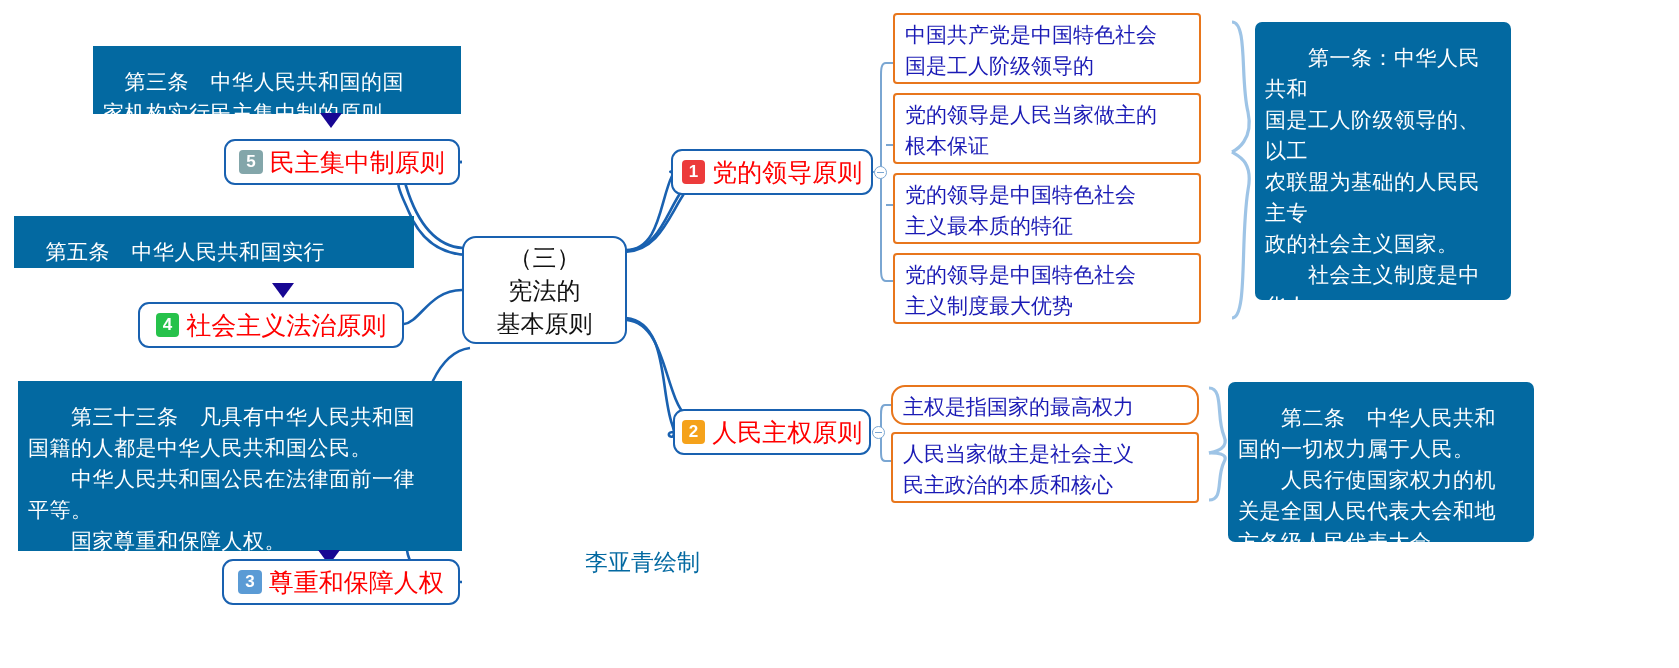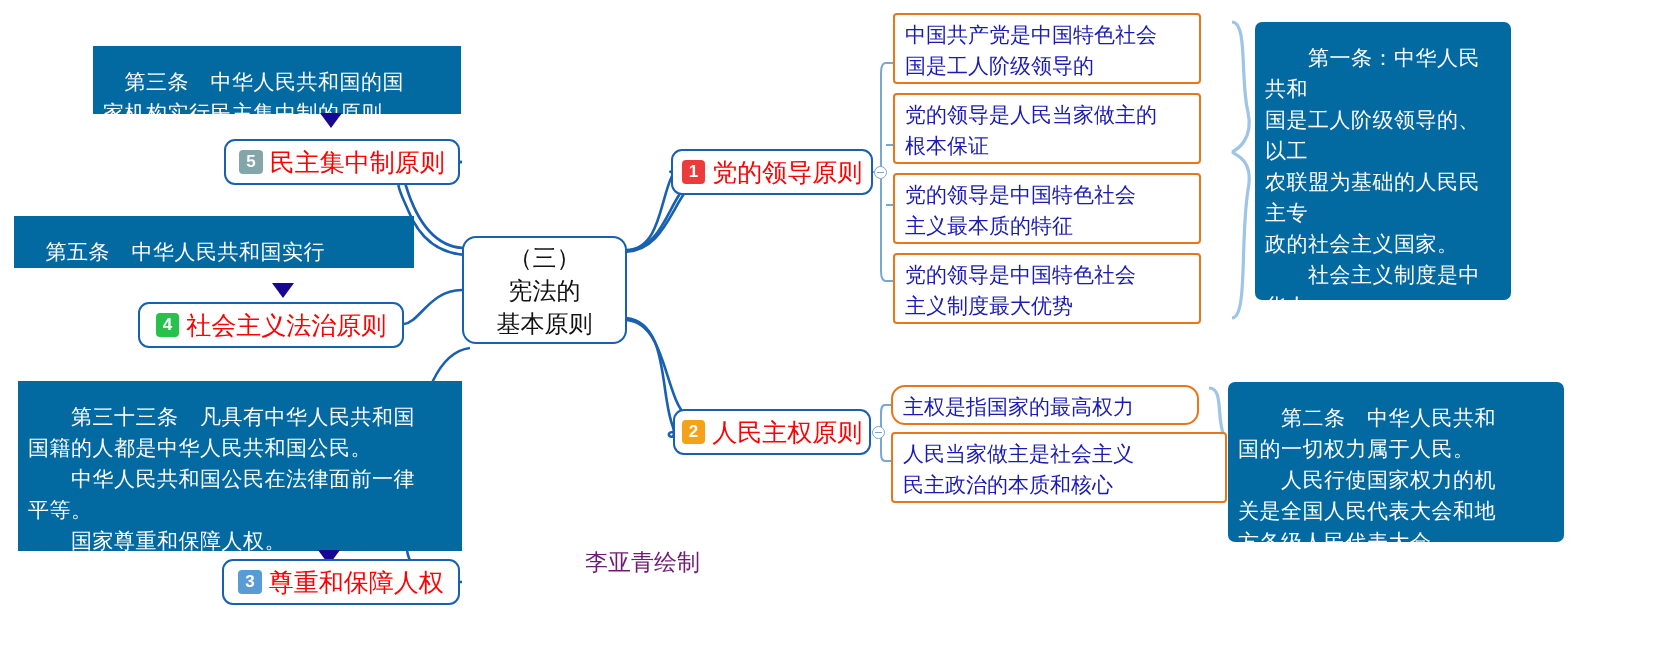--- a/index.html
+++ b/index.html
@@ -49,21 +49,21 @@
     box-sizing:border-box;color:#1a1ab5;font-size:21px;line-height:31px;
     padding:4px 8px 4px 10px;white-space:pre-wrap;
   }
 
   
   .cdot{position:absolute;width:13px;height:13px;border:1.4px solid #7aa6d2;
         border-radius:50%;background:#ffffff;box-sizing:border-box;}
   .cdot::after{content:"";position:absolute;left:2px;top:5px;width:7px;height:1.4px;
         background:#7aa6d2;}
 
-  .sig{position:absolute;color:#701a75;font-size:23px;line-height:28px;white-space:nowrap;}
+  .sig{position:absolute;color:#0369a1;font-size:23px;line-height:28px;white-space:nowrap;}
 </style>
 </head>
 <body>
 
 <div id="stage">
 
   <svg class="links" viewBox="0 0 1679 668">
     <g fill="none" stroke="#1961b0" stroke-width="2.6">
 
       <path d="M470,255 C440,255 420,240 408,210 C396,182 380,162 462,162"></path>
@@ -161,24 +161,24 @@
 共产党领导是中国特色社会
 主义最本质的特征。</div>
 
   <div class="node" style="left:673px;top:409px;width:198px;height:46px;">
     <span class="badge" style="background:#f5a21b">2</span>
     <span class="ntxt">人民主权原则</span>
   </div>
   <div class="cdot" style="left:872px;top:426px;"></div>
 
   <div class="leaf" style="left:891px;top:385px;width:308px;height:40px;border-radius:14px;">主权是指国家的最高权力</div>
-  <div class="leaf" style="left:891px;top:432px;width:336px;height:71px;">人民当家做主是社会主义
+  <div class="leaf" style="left:891px;top:432px;width:308px;height:71px;">人民当家做主是社会主义
 民主政治的本质和核心</div>
 
-  <div class="navy rounded" style="left:1228px;top:382px;width:336px;height:160px;">　　第二条　中华人民共和
+  <div class="navy rounded" style="left:1228px;top:382px;width:306px;height:160px;">　　第二条　中华人民共和
 国的一切权力属于人民。
 　　人民行使国家权力的机
 关是全国人民代表大会和地
 方各级人民代表大会。</div>
 
   <div class="sig" style="left:585px;top:548px;">李亚青绘制</div>
 
 </div>
 
 </body></html>

